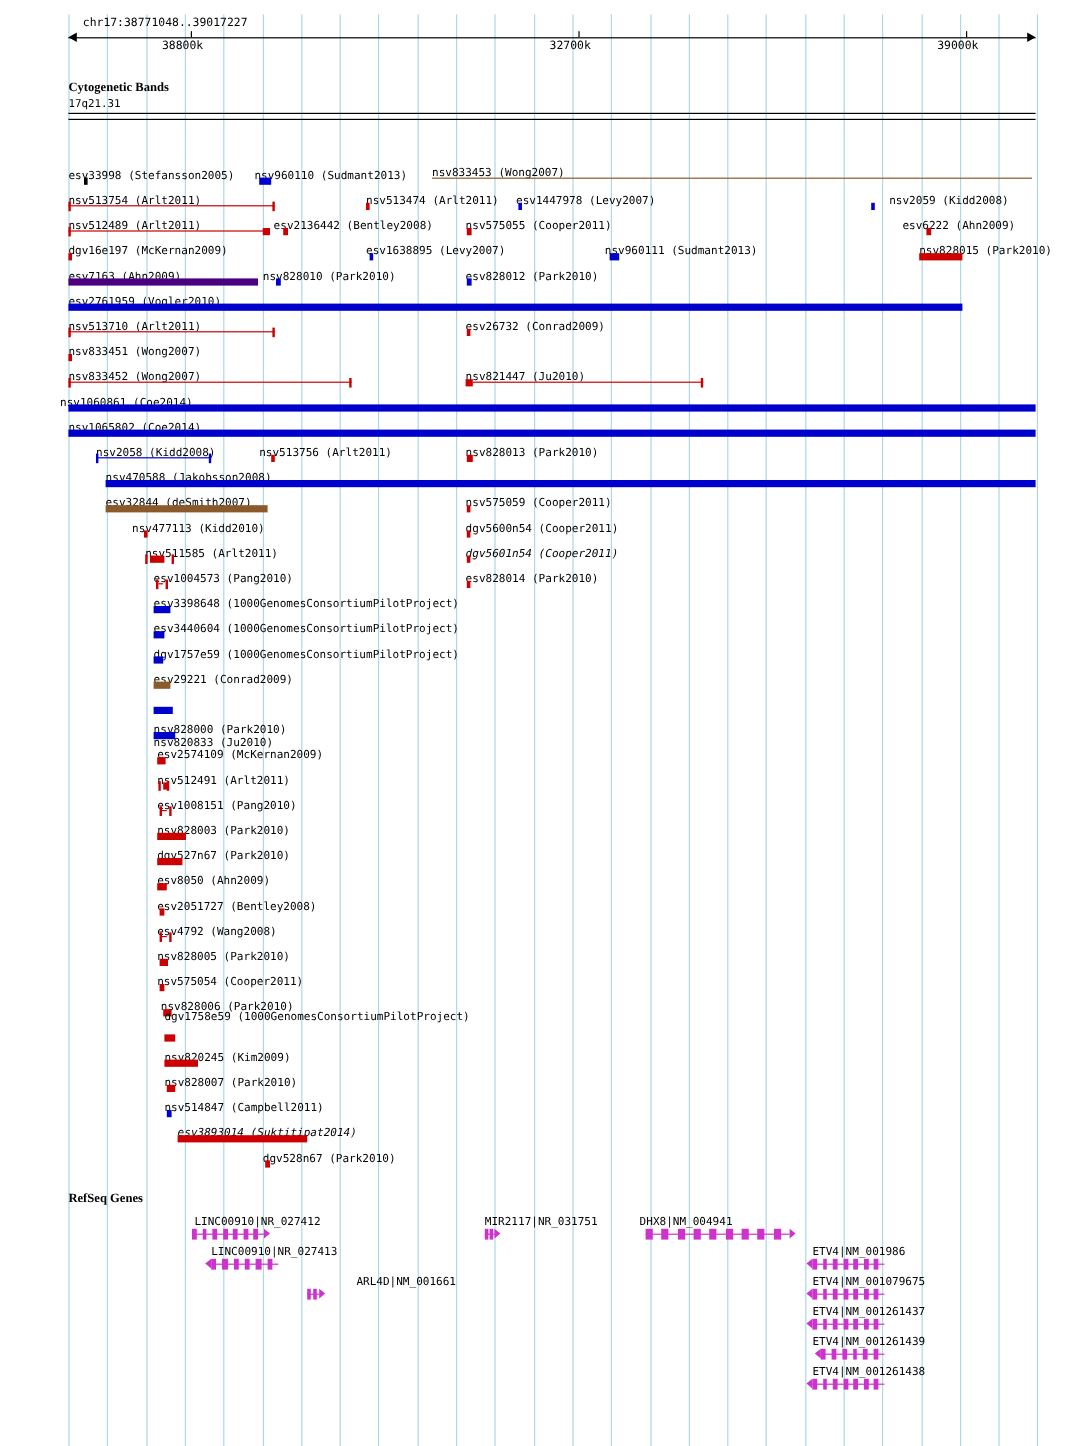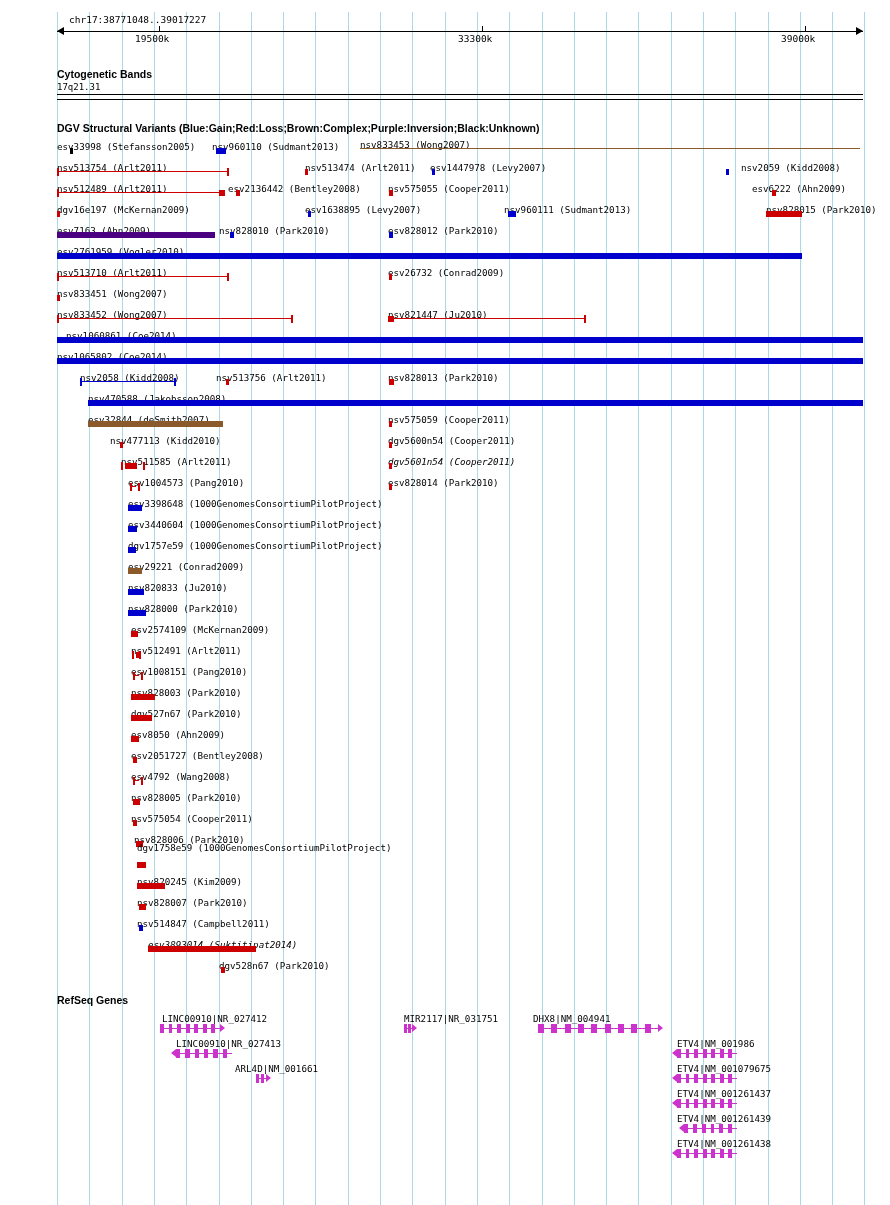--- a/index.html
+++ b/index.html
@@ -54,21 +54,21 @@
     position: absolute;
     width: 0; height: 0;
     border-top: 4px solid transparent;
     border-bottom: 4px solid transparent;
   }
   .arrow-left { border-right: 7px solid #000; }
   .arrow-right { border-left: 7px solid #000; }
 
   .section-title {
     position: absolute;
-    font-family: Liberation Sans, sans-serif;
+    font-family: Liberation Serif, serif;
     font-size: 10.5px;
     font-weight: bold;
     color: #000;
     white-space: nowrap;
   }
   .band-label {
     position: absolute;
     font-family: "DejaVu Sans Mono", monospace;
     font-size: 9px;
     color: #000;
@@ -160,33 +160,32 @@
     </div>
 
   <div class="content">
 
     <div class="ruler-label" style="left:57px; top:14px;padding-left:12px;">chr17:38771048..39017227</div>
     <div class="ruler-line" style="left:57px; top:31px; width:806px;"></div>
     <div class="arrow-left" style="left:57px; top:27px;"></div>
     <div class="arrow-right" style="left:856px; top:27px;"></div>
     <div id="ruler-ticks">
         <div class="ruler-tick" style="left: 159px; top: 26px;"></div>
-        <div class="ruler-label" style="left: 135px; top: 33px;">19500k</div>
+        <div class="ruler-label" style="left: 135px; top: 33px;">38800k</div>
         <div class="ruler-tick" style="left: 482px; top: 26px;"></div>
-        <div class="ruler-label" style="left: 458px; top: 33px;">33300k</div>
+        <div class="ruler-label" style="left: 458px; top: 33px;">32700k</div>
         <div class="ruler-tick" style="left: 805px; top: 26px;"></div>
         <div class="ruler-label" style="left: 781px; top: 33px;">39000k</div>
       </div>
 
     <div class="section-title" style="left:57px; top:68px;">Cytogenetic Bands</div>
     <div class="band-label" style="left:57px; top:82px;">17q21.31</div>
     <div class="hline" style="left:57px; top:94px; width:806px;"></div>
     <div class="hline" style="left:57px; top:99px; width:806px;"></div>
 
-    <div class="section-title" style="left:57px; top:122px;">DGV Structural Variants (Blue:Gain;Red:Loss;Brown:Complex;Purple:Inversion;Black:Unknown)</div>
     <div id="dgv-track">
         <div class="track-label" style="left: 57px; top: 141px;">esv33998 (Stefansson2005)</div>
         <div class="bar" style="left: 70px; top: 148px; width: 3px; height: 6px; background: rgb(0, 0, 0);"></div>
         <div class="track-label" style="left: 212px; top: 141px;">nsv960110 (Sudmant2013)</div>
         <div class="bar" style="left: 216px; top: 148px; width: 10px; height: 6px; background: rgb(0, 0, 204);"></div>
         <div class="track-label" style="left: 360px; top: 139px;">nsv833453 (Wong2007)</div>
         <div class="thinbar" style="left: 360px; top: 148px; width: 500px; height: 1px; background: rgb(139, 90, 43);"></div>
         <div class="track-label" style="left: 57px; top: 162px;">nsv513754 (Arlt2011)</div>
         <div class="thinbar" style="left: 57px; top: 171px; width: 172px; height: 1px; background: rgb(204, 0, 0);"></div>
         <div class="capL" style="left: 57px; top: 168px; width: 2px; height: 8px; background: rgb(204, 0, 0);"></div>
@@ -232,21 +231,21 @@
         <div class="track-label" style="left: 57px; top: 288px;">nsv833451 (Wong2007)</div>
         <div class="bar" style="left: 57px; top: 295px; width: 3px; height: 6px; background: rgb(204, 0, 0);"></div>
         <div class="track-label" style="left: 57px; top: 309px;">nsv833452 (Wong2007)</div>
         <div class="thinbar" style="left: 57px; top: 318px; width: 236px; height: 1px; background: rgb(204, 0, 0);"></div>
         <div class="capL" style="left: 57px; top: 315px; width: 2px; height: 8px; background: rgb(204, 0, 0);"></div>
         <div class="capR" style="left: 291px; top: 315px; width: 2px; height: 8px; background: rgb(204, 0, 0);"></div>
         <div class="track-label" style="left: 388px; top: 309px;">nsv821447 (Ju2010)</div>
         <div class="bar" style="left: 388px; top: 316px; width: 6px; height: 6px; background: rgb(204, 0, 0);"></div>
         <div class="thinbar" style="left: 394px; top: 318px; width: 192px; height: 1px; background: rgb(204, 0, 0);"></div>
         <div class="capR" style="left: 584px; top: 315px; width: 2px; height: 8px; background: rgb(204, 0, 0);"></div>
-        <div class="track-label" style="left: 66px; top: 330px;">nsv1060861 (Coe2014)</div>
+        <div class="track-label" style="left: 50px; top: 330px;">nsv1060861 (Coe2014)</div>
         <div class="bar" style="left: 57px; top: 337px; width: 806px; height: 6px; background: rgb(0, 0, 204);"></div>
         <div class="track-label" style="left: 57px; top: 351px;">nsv1065802 (Coe2014)</div>
         <div class="bar" style="left: 57px; top: 358px; width: 806px; height: 6px; background: rgb(0, 0, 204);"></div>
         <div class="track-label" style="left: 80px; top: 372px;">nsv2058 (Kidd2008)</div>
         <div class="thinbar" style="left: 80px; top: 381px; width: 96px; height: 1px; background: rgb(0, 0, 204);"></div>
         <div class="capL" style="left: 80px; top: 378px; width: 2px; height: 8px; background: rgb(0, 0, 204);"></div>
         <div class="capR" style="left: 174px; top: 378px; width: 2px; height: 8px; background: rgb(0, 0, 204);"></div>
         <div class="track-label" style="left: 216px; top: 372px;">nsv513756 (Arlt2011)</div>
         <div class="bar" style="left: 226px; top: 379px; width: 3px; height: 6px; background: rgb(204, 0, 0);"></div>
         <div class="track-label" style="left: 388px; top: 372px;">nsv828013 (Park2010)</div>
@@ -274,21 +273,21 @@
         <div class="track-label" style="left: 388px; top: 477px;">esv828014 (Park2010)</div>
         <div class="bar" style="left: 389px; top: 484px; width: 3px; height: 6px; background: rgb(204, 0, 0);"></div>
         <div class="track-label" style="left: 128px; top: 498px;">esv3398648 (1000GenomesConsortiumPilotProject)</div>
         <div class="bar" style="left: 128px; top: 505px; width: 14px; height: 6px; background: rgb(0, 0, 204);"></div>
         <div class="track-label" style="left: 128px; top: 519px;">esv3440604 (1000GenomesConsortiumPilotProject)</div>
         <div class="bar" style="left: 128px; top: 526px; width: 9px; height: 6px; background: rgb(0, 0, 204);"></div>
         <div class="track-label" style="left: 128px; top: 540px;">dgv1757e59 (1000GenomesConsortiumPilotProject)</div>
         <div class="bar" style="left: 128px; top: 547px; width: 8px; height: 6px; background: rgb(0, 0, 204);"></div>
         <div class="track-label" style="left: 128px; top: 561px;">esv29221 (Conrad2009)</div>
         <div class="bar" style="left: 128px; top: 568px; width: 14px; height: 6px; background: rgb(139, 90, 43);"></div>
-        <div class="track-label" style="left: 128px; top: 582px;">nsv820833 (Ju2010)</div>
+        <div class="track-label" style="left: 128px; top: 614px;">nsv820833 (Ju2010)</div>
         <div class="bar" style="left: 128px; top: 589px; width: 16px; height: 6px; background: rgb(0, 0, 204);"></div>
         <div class="track-label" style="left: 128px; top: 603px;">nsv828000 (Park2010)</div>
         <div class="bar" style="left: 128px; top: 610px; width: 18px; height: 6px; background: rgb(0, 0, 204);"></div>
         <div class="track-label" style="left: 131px; top: 624px;">esv2574109 (McKernan2009)</div>
         <div class="bar" style="left: 131px; top: 631px; width: 7px; height: 6px; background: rgb(204, 0, 0);"></div>
         <div class="track-label" style="left: 131px; top: 645px;">nsv512491 (Arlt2011)</div>
         <div class="capL" style="left: 132px; top: 651px; width: 2px; height: 8px; background: rgb(204, 0, 0);"></div>
         <div class="bar" style="left: 136px; top: 652px; width: 4px; height: 6px; background: rgb(204, 0, 0);"></div>
         <div class="capR" style="left: 139px; top: 651px; width: 2px; height: 8px; background: rgb(204, 0, 0);"></div>
         <div class="track-label" style="left: 131px; top: 666px;">esv1008151 (Pang2010)</div>
@@ -368,21 +367,21 @@
         <div class="gene-label" style="left: 677px; top: 1038px;">ETV4|NM_001986</div>
         <div class="gene-line" style="left: 677px; top: 1053px; width: 60px;"></div>
         <div class="gene-arrow left" style="top: 1049px; left: 672px;"></div>
         <div class="exon" style="left: 677px; top: 1049px; width: 3.85714px;"></div>
         <div class="exon" style="left: 685.571px; top: 1049px; width: 3.85714px;"></div>
         <div class="exon" style="left: 694.143px; top: 1049px; width: 3.85714px;"></div>
         <div class="exon" style="left: 702.714px; top: 1049px; width: 3.85714px;"></div>
         <div class="exon" style="left: 711.286px; top: 1049px; width: 3.85714px;"></div>
         <div class="exon" style="left: 719.857px; top: 1049px; width: 3.85714px;"></div>
         <div class="exon" style="left: 728.429px; top: 1049px; width: 3.85714px;"></div>
-        <div class="gene-label" style="left: 235px; top: 1063px;">ARL4D|NM_001661</div>
+        <div class="gene-label" style="left: 253px; top: 1063px; padding-left: 44px;">ARL4D|NM_001661</div>
         <div class="gene-line" style="left: 256px; top: 1078px; width: 10px;"></div>
         <div class="gene-arrow right" style="top: 1074px; left: 266px;"></div>
         <div class="exon" style="left: 256px; top: 1074px; width: 3px;"></div>
         <div class="exon" style="left: 261px; top: 1074px; width: 3px;"></div>
         <div class="gene-label" style="left: 677px; top: 1063px;">ETV4|NM_001079675</div>
         <div class="gene-line" style="left: 677px; top: 1078px; width: 60px;"></div>
         <div class="gene-arrow left" style="top: 1074px; left: 672px;"></div>
         <div class="exon" style="left: 677px; top: 1074px; width: 3.85714px;"></div>
         <div class="exon" style="left: 685.571px; top: 1074px; width: 3.85714px;"></div>
         <div class="exon" style="left: 694.143px; top: 1074px; width: 3.85714px;"></div>

